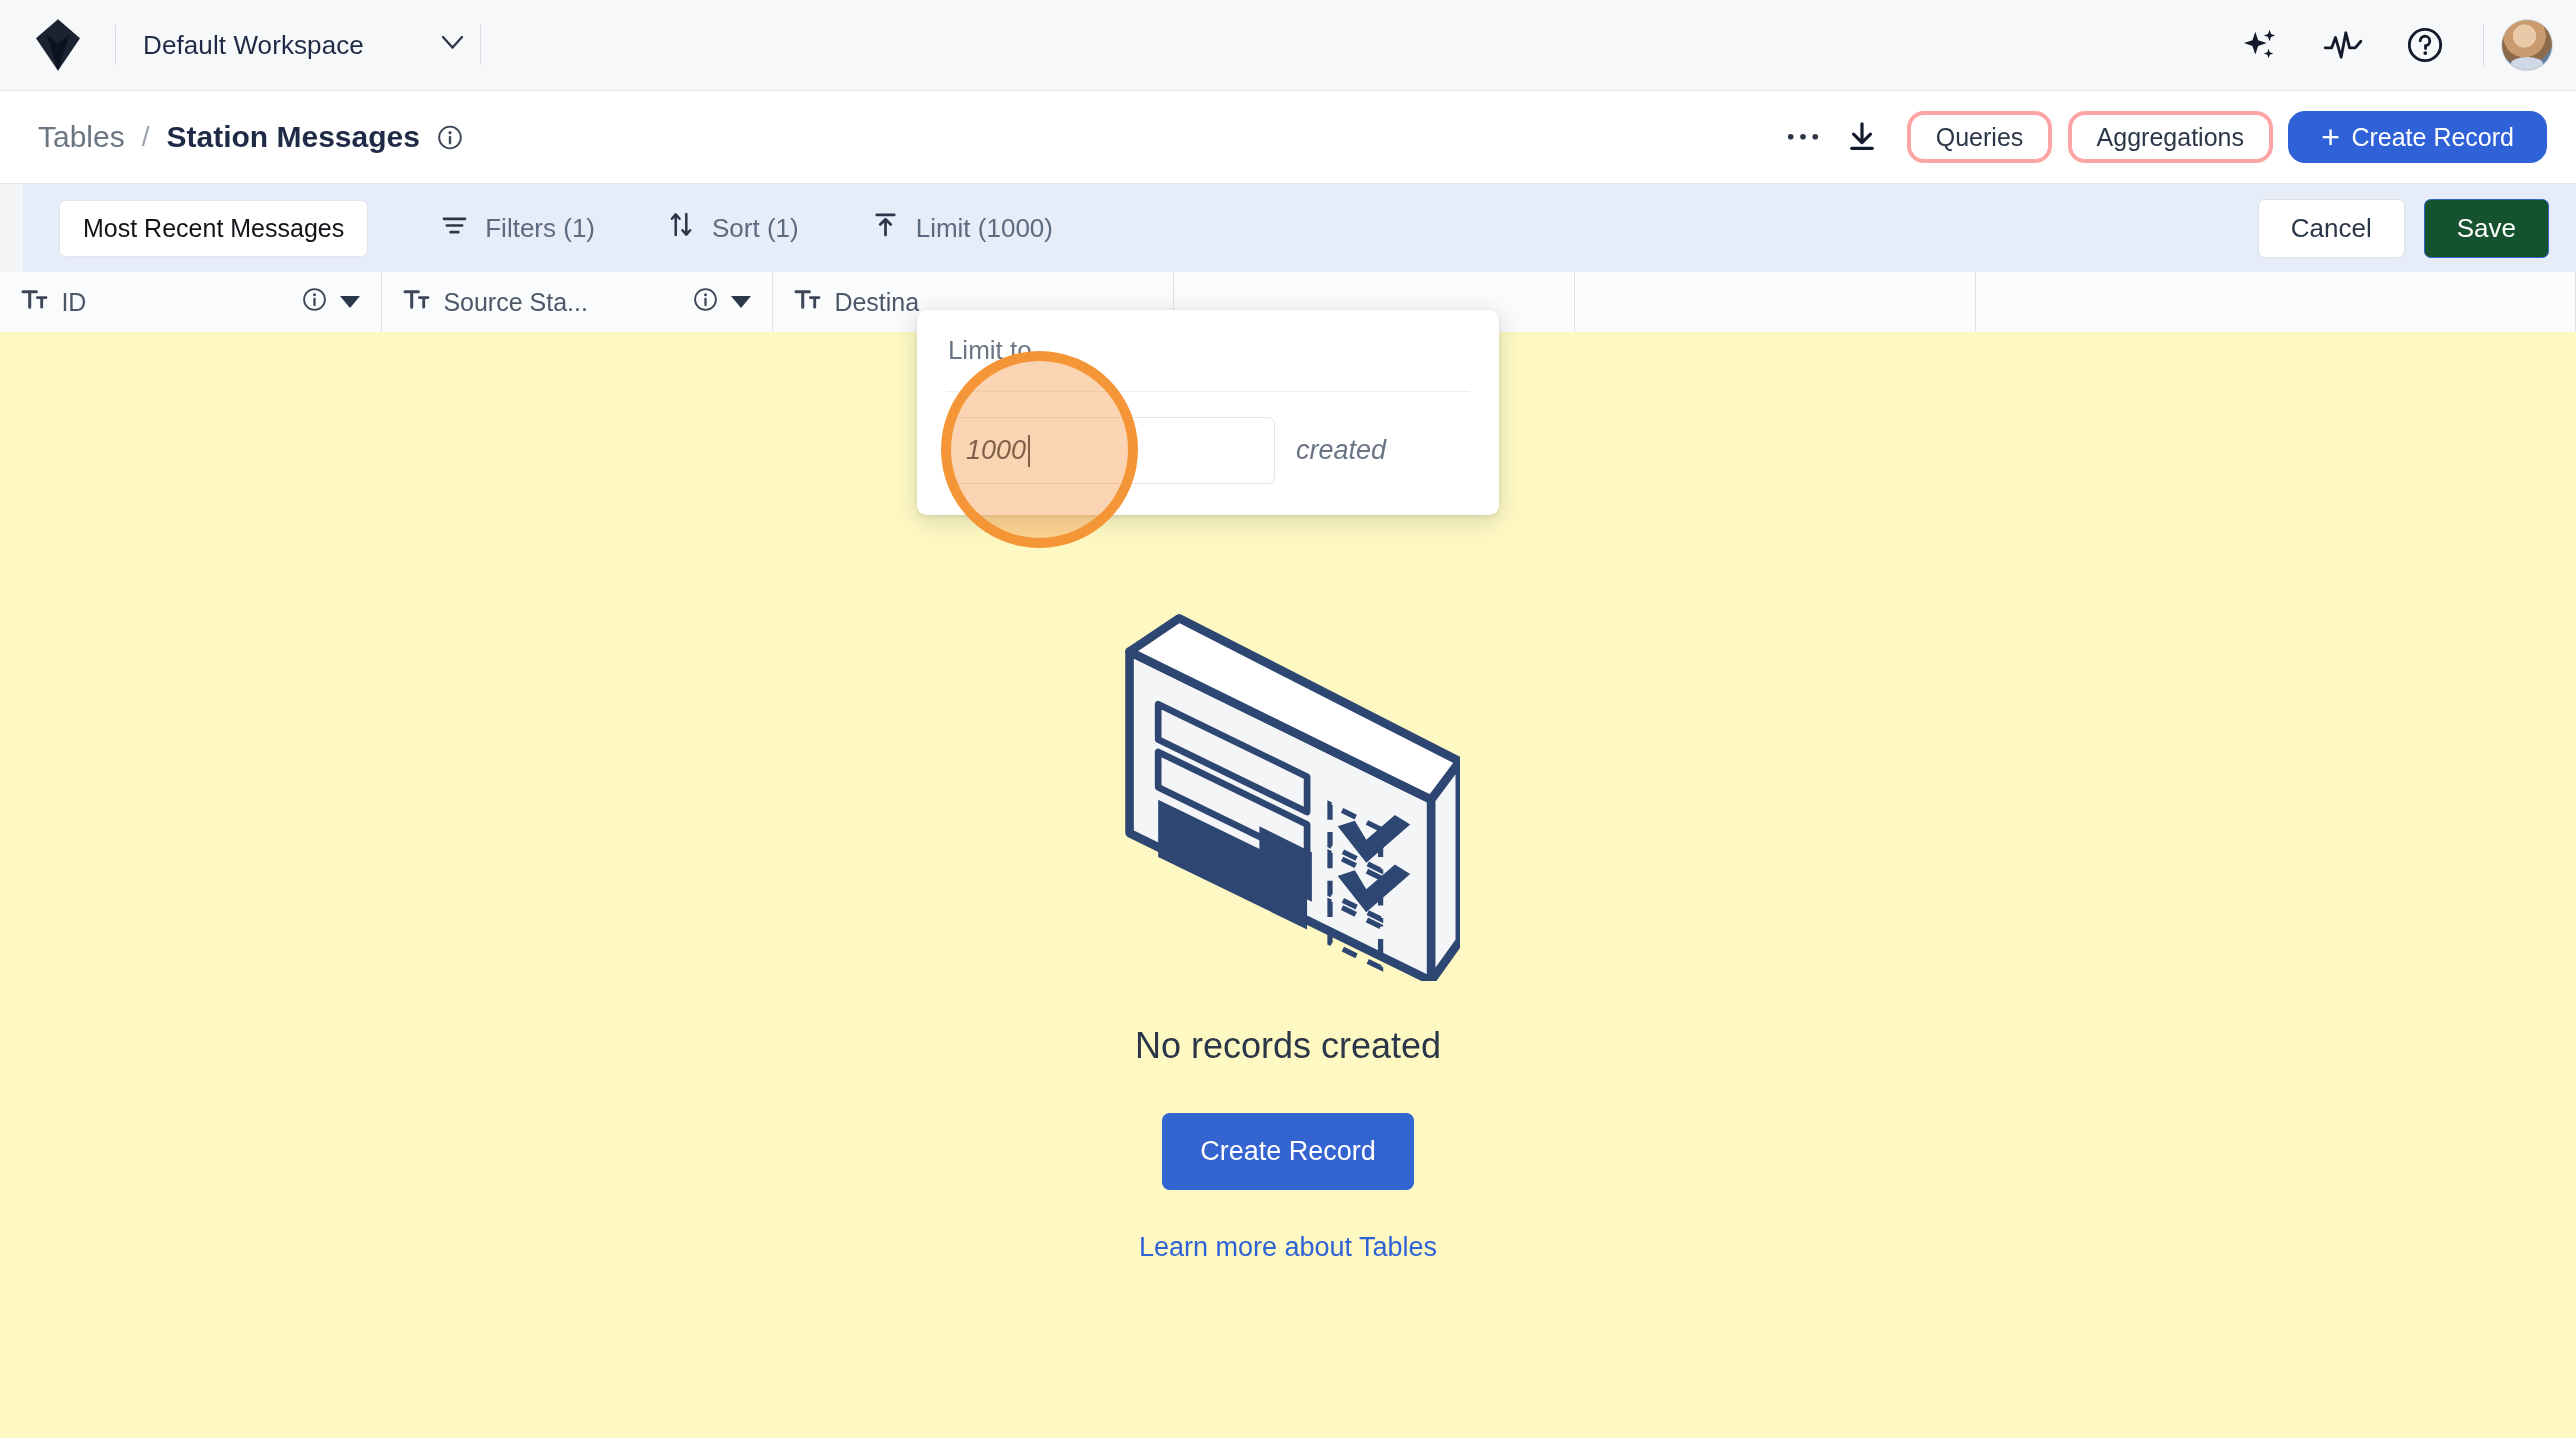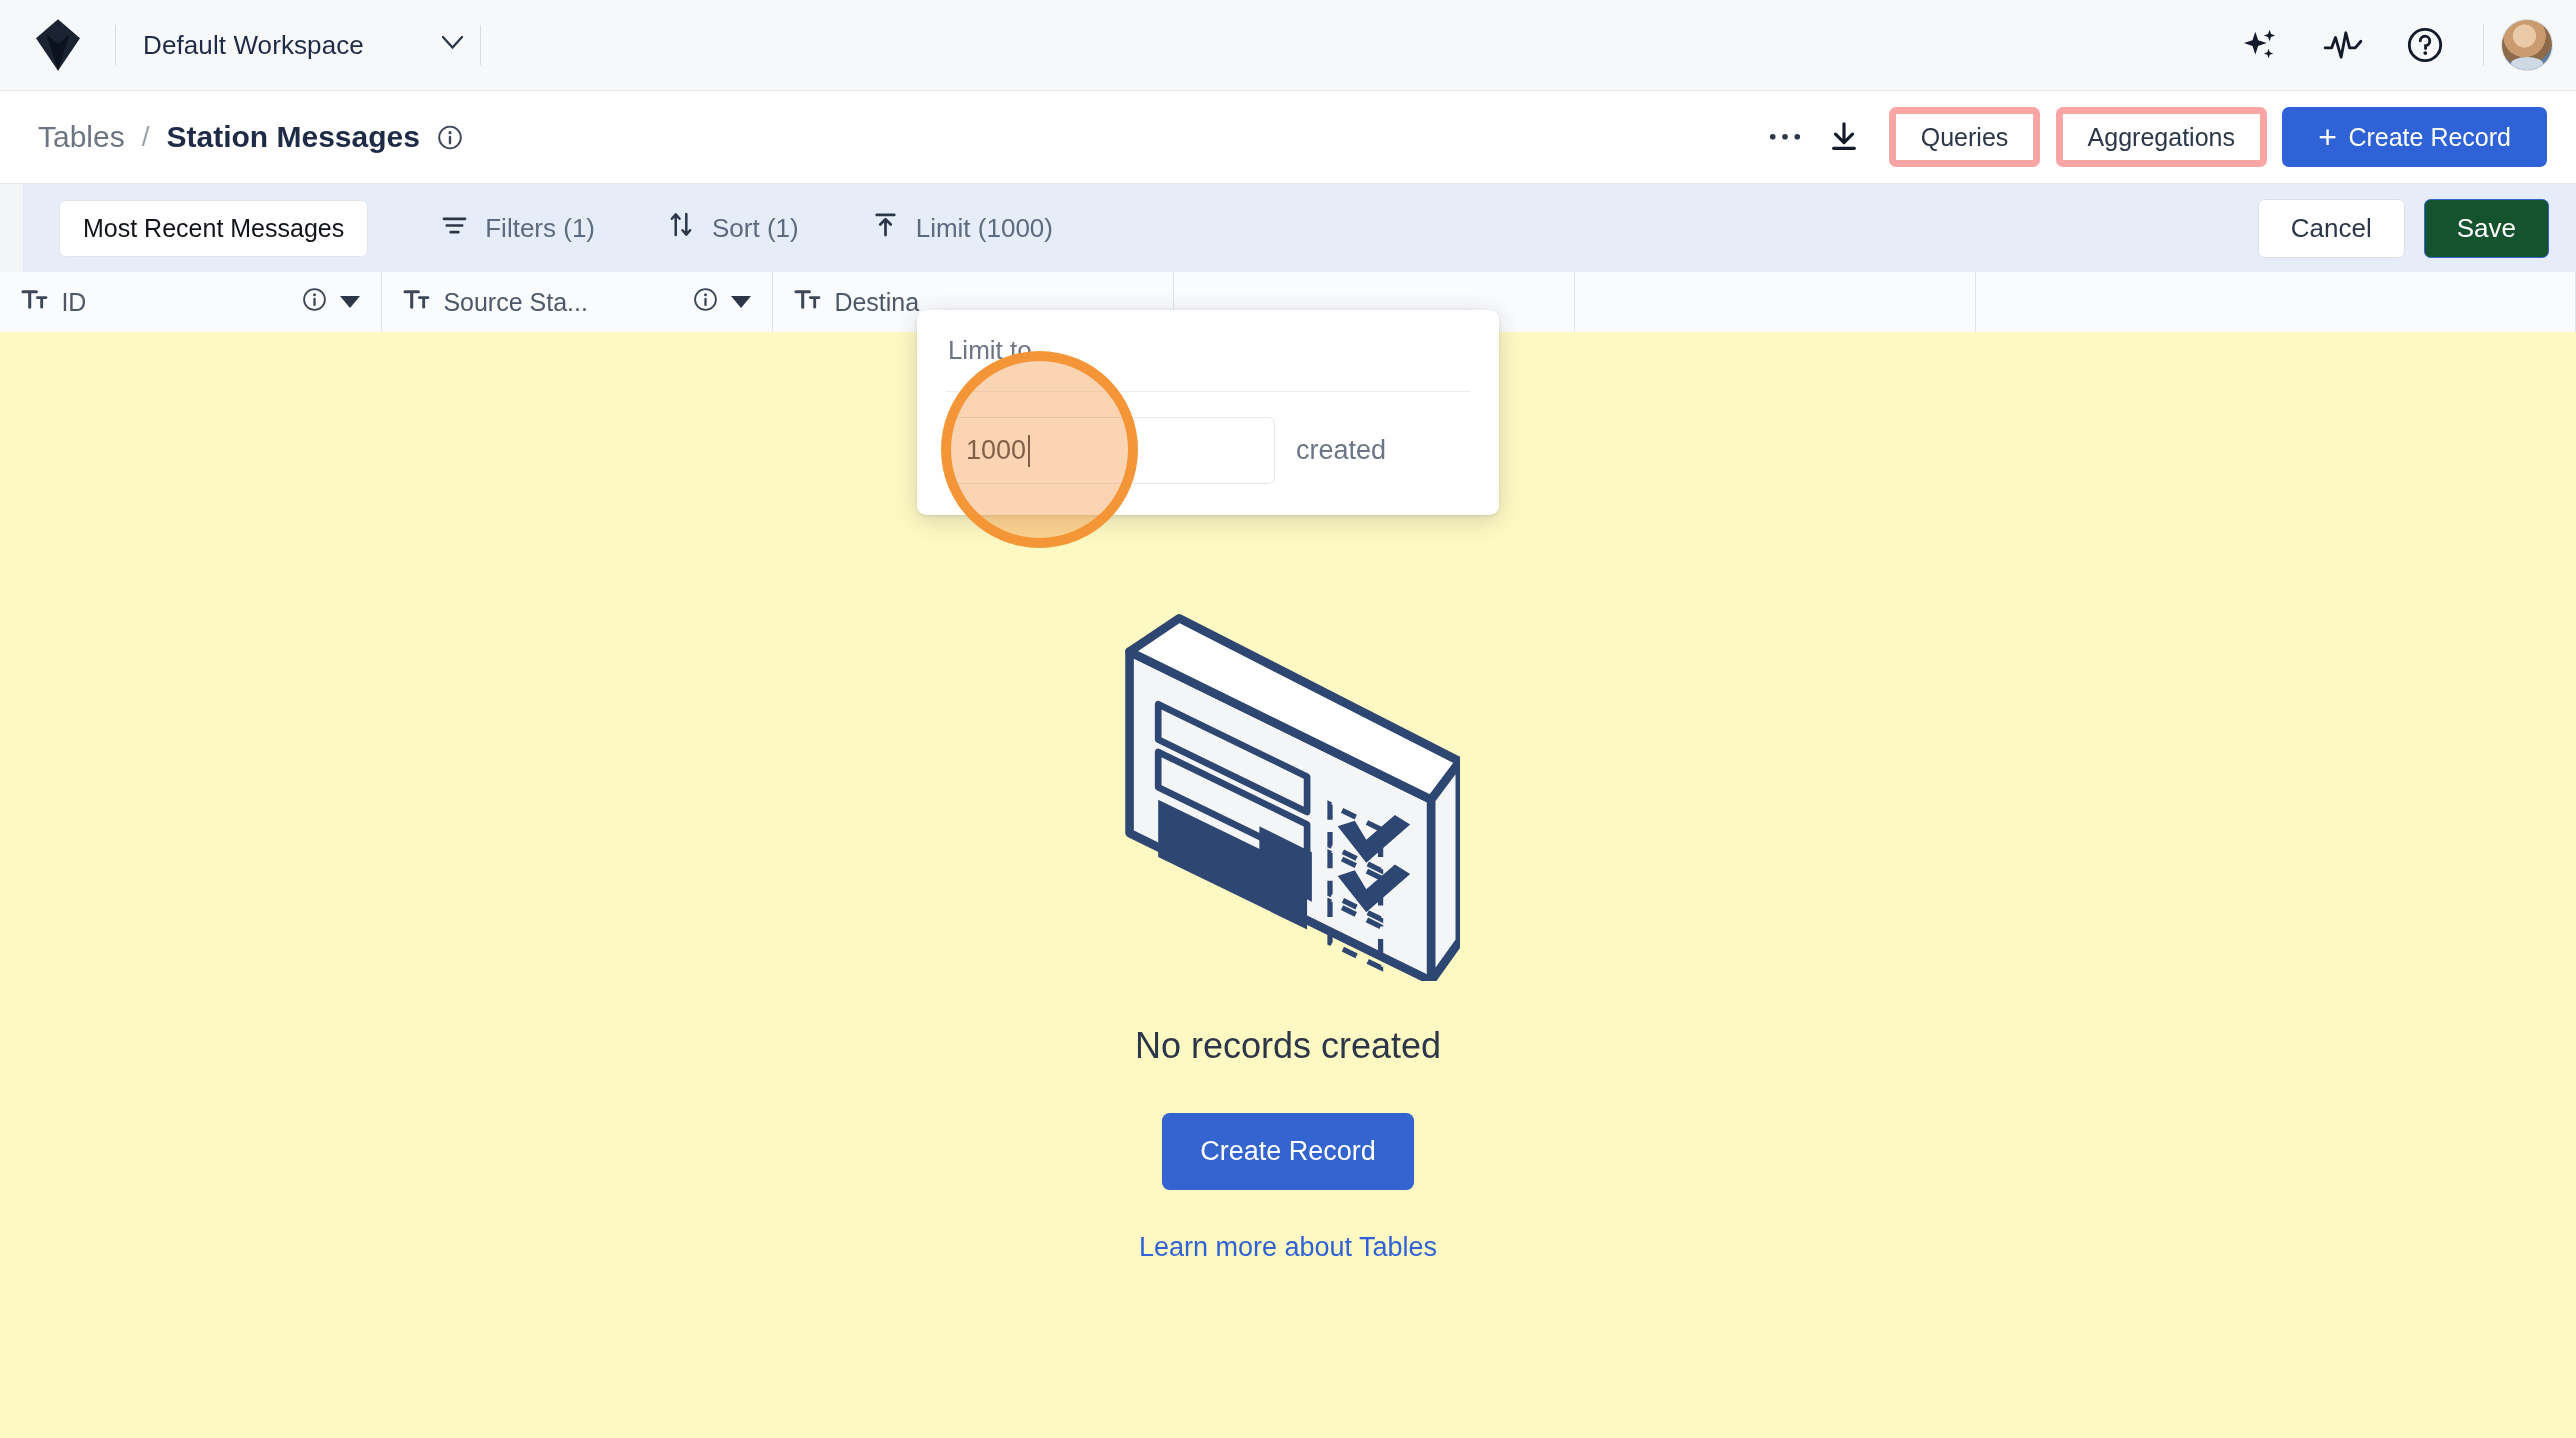--- a/index.html
+++ b/index.html
@@ -81,22 +81,22 @@
   .info-circle {
     margin-left: 17px; width: 26px; height: 26px; cursor: pointer;
     display: inline-flex; align-items: center; justify-content: center;
   }
   .sub-right { margin-left: auto; display: flex; align-items: center; gap: 0; }
   .icon-btn {
     width: 59px; height: 59px; display: flex; align-items: center;
     justify-content: center; cursor: pointer; color: #2b3648;
   }
   .btn {
-    height: 60px; border: 7px solid #fca5a5; background: #fff;
-    border-radius: 7px; font-size: 25px; color: #2b3648;
+    height: 52px; border: 4px solid #fca5a5; background: #fff;
+    border-radius: 17px; font-size: 25px; color: #2b3648;
     padding: 0 25px; margin-left: 15.3px; cursor: pointer;
     display: flex; align-items: center; white-space: nowrap;
     font-family: "Liberation Sans", sans-serif;
   }
   .btn-primary {
     background: #2f62d6; border-color: #2f62d6; color: #fff;
     padding: 0 29px; gap: 11.5px;
   }
   .plus { font-size: 32px; line-height: 1; font-weight: 300; }
 
@@ -175,21 +175,21 @@
     box-shadow: 0 5.7px 25px rgba(20,30,50,.16), 0 1px 3.8px rgba(20,30,50,.10);
     z-index: 40; padding: 25px 29px 0 29px;
   }
   .pop-label {
     font-size: 26px; color: #6b7585; padding-left: 1.9px;
   }
   .pop-rule {
     margin-top: 25px; height: 1px; background: #eceef1;
   }
   .pop-row {
-    margin-top: 25px; display: flex; align-items: center; gap: 21px;
+    margin-top: 25px; display: flex; align-items: center; gap: 21px; font-style: italic;
   }
   .limit-value {
     width: 329px; height: 67px; border: 1px solid #e3e6ea; border-radius: 6.7px;
     font-size: 27px; color: #2b3648; padding: 0 19px;
     display: flex; align-items: center; background: #fff;
   }
   .caretbar {
     display: inline-block; width: 1.9px; height: 32px; background: #2b3648;
     margin-left: 1.9px;
   }

